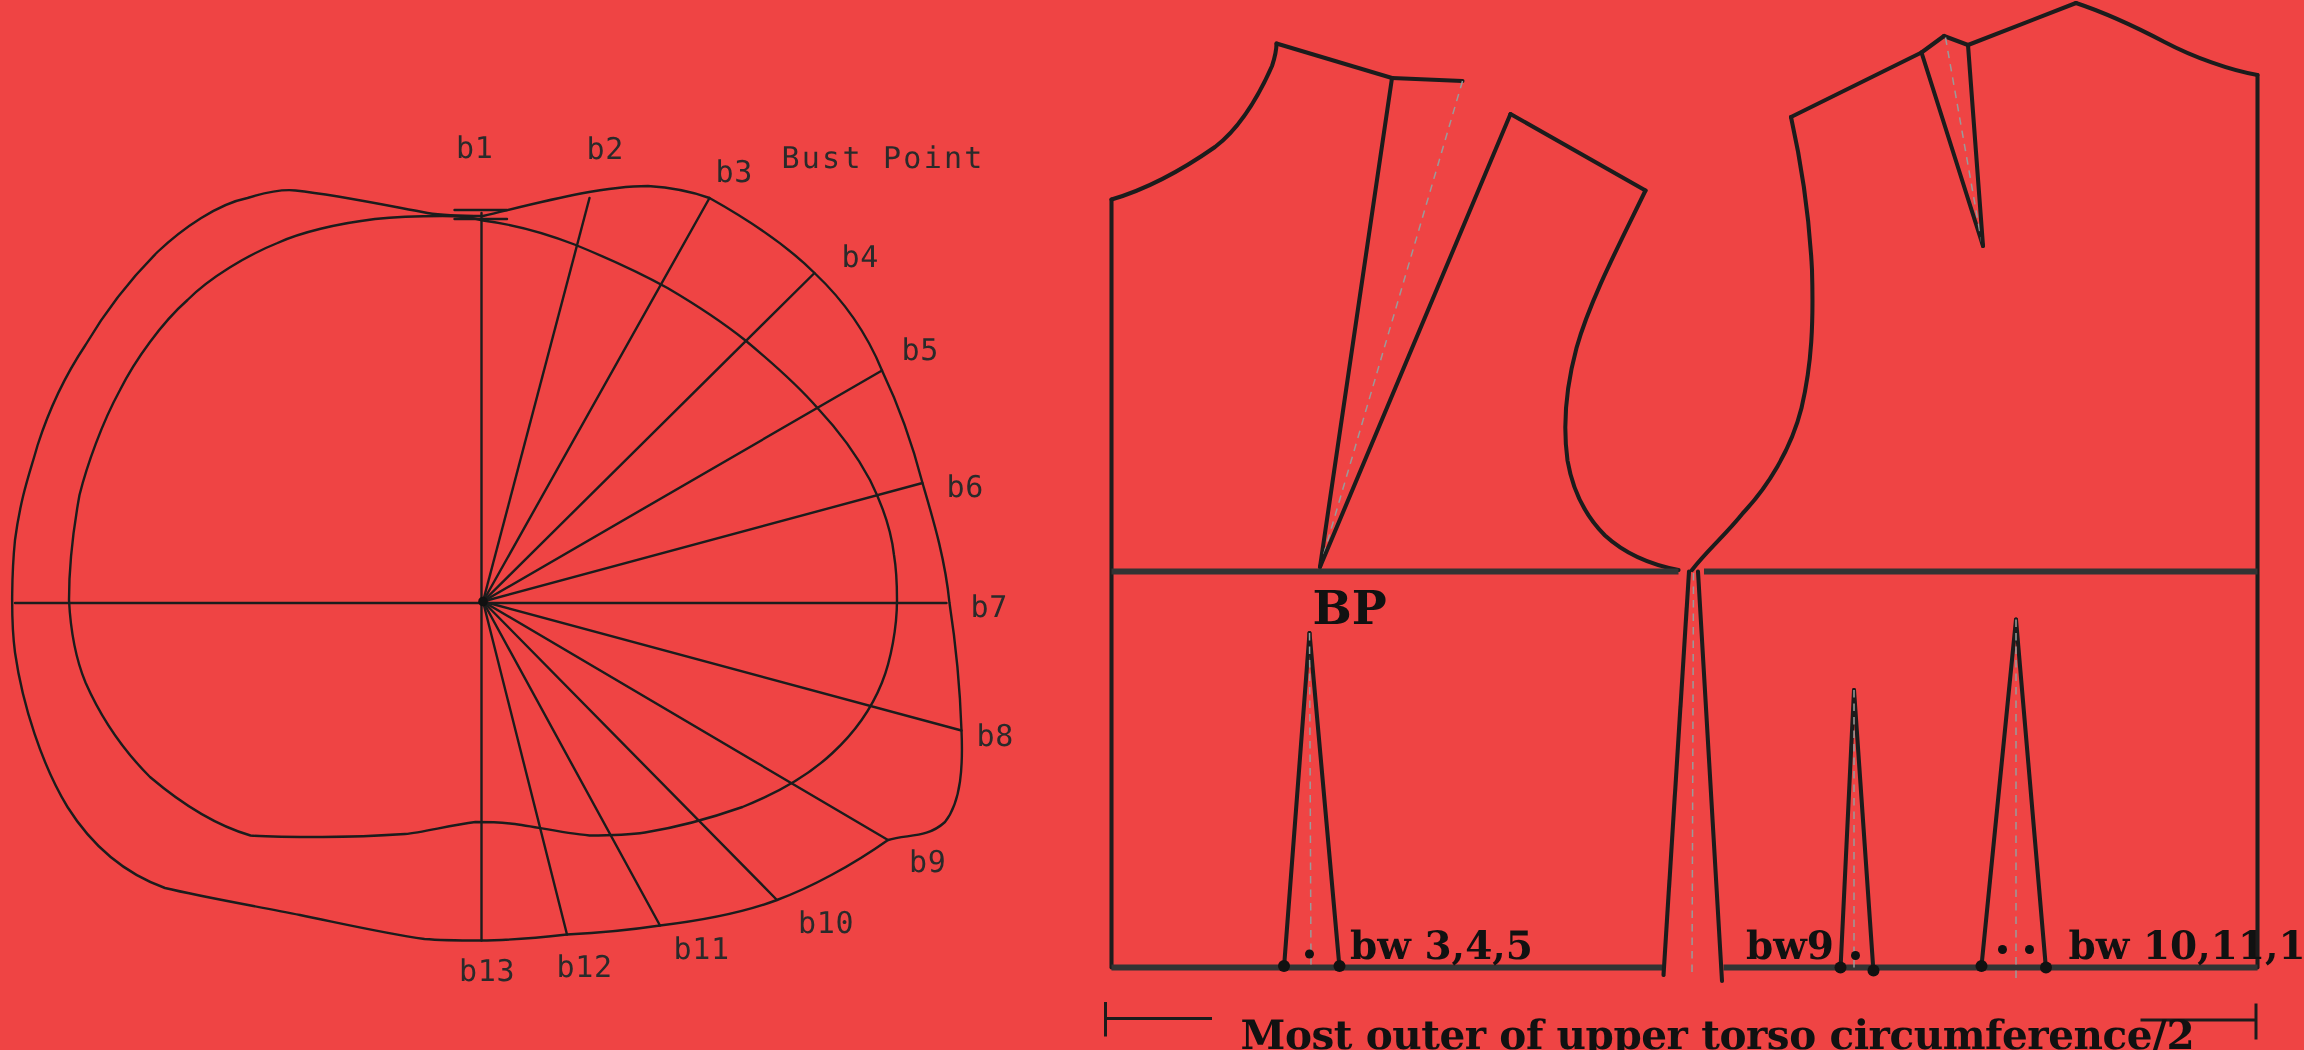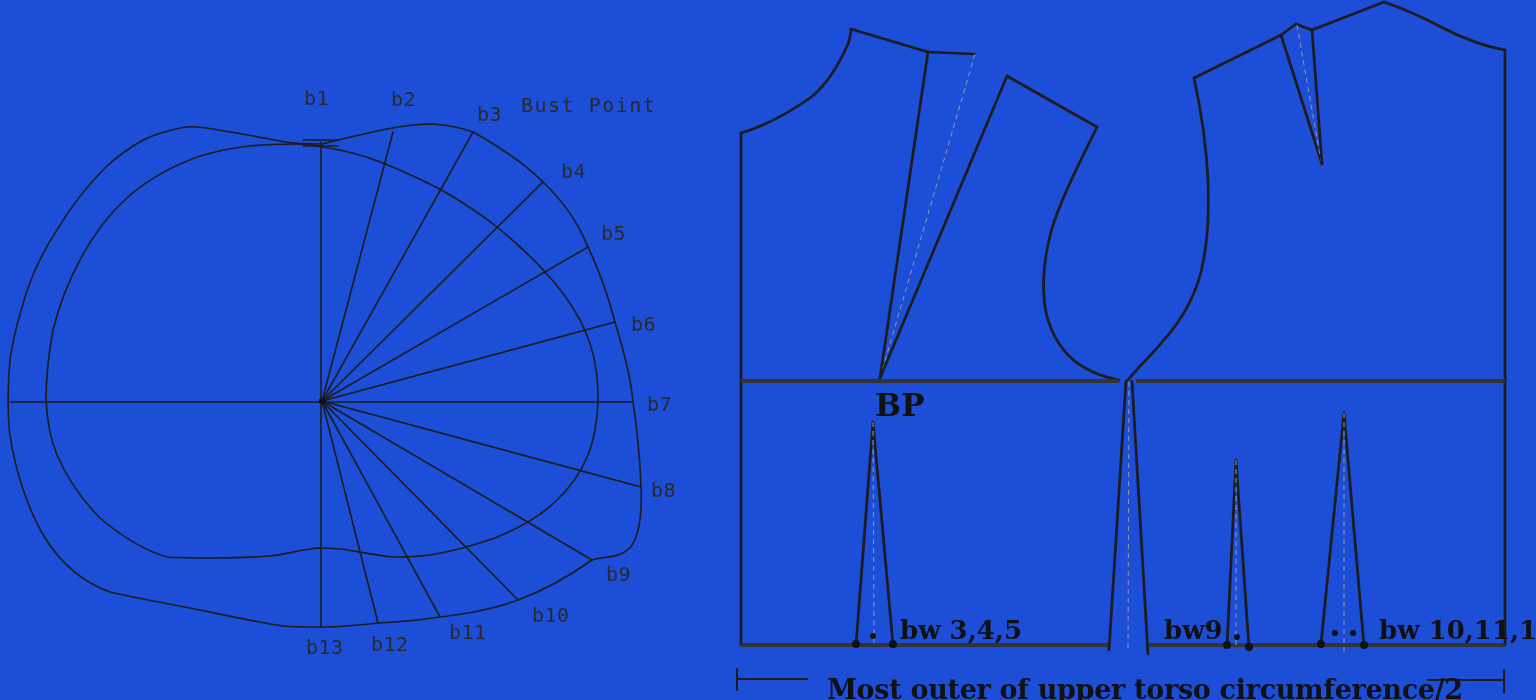--- a/index.html
+++ b/index.html
@@ -1,19 +1,19 @@
 <!DOCTYPE html>
 <html><head>
 <meta charset="utf-8">
 <style>
   html,body{margin:0;padding:0;background:#ffffff;}
   .canvas{
     position:relative;
     width:1536px;height:700px;
-    background:#1d4ed8;
+    background:#ef4444;
     overflow:hidden;
     font-family:"DejaVu Sans","Liberation Sans",sans-serif;
   }
   svg{position:absolute;left:0;top:0;}
   
   .ln-thin{stroke:#1c1c1c;stroke-width:1.6;fill:none;stroke-linecap:round;stroke-linejoin:round;}
   .ln-med{stroke:#1c1c1c;stroke-width:2.7;fill:none;stroke-linecap:round;stroke-linejoin:round;}
   .ln-thick{stroke:#333333;stroke-width:4;fill:none;stroke-linecap:butt;}
   .ln-dim{stroke:#1c1c1c;stroke-width:2;fill:none;stroke-linecap:butt;}
   .ln-hair{stroke:#9a9a9a;stroke-width:1;fill:none;stroke-dasharray:5 4;}

